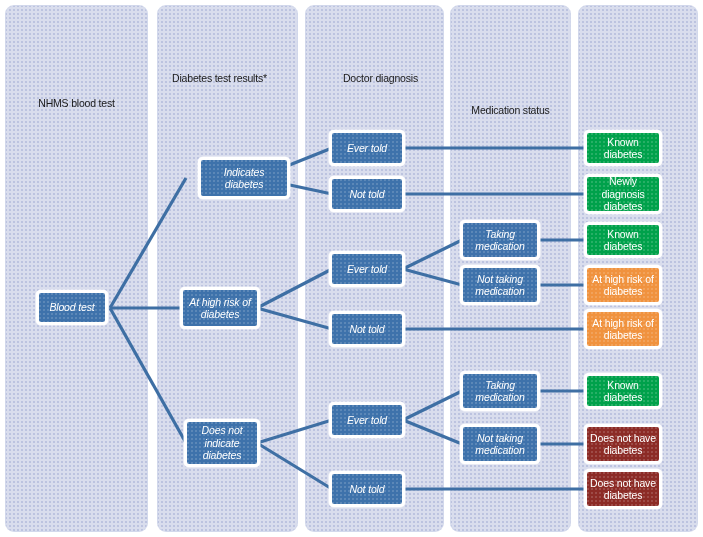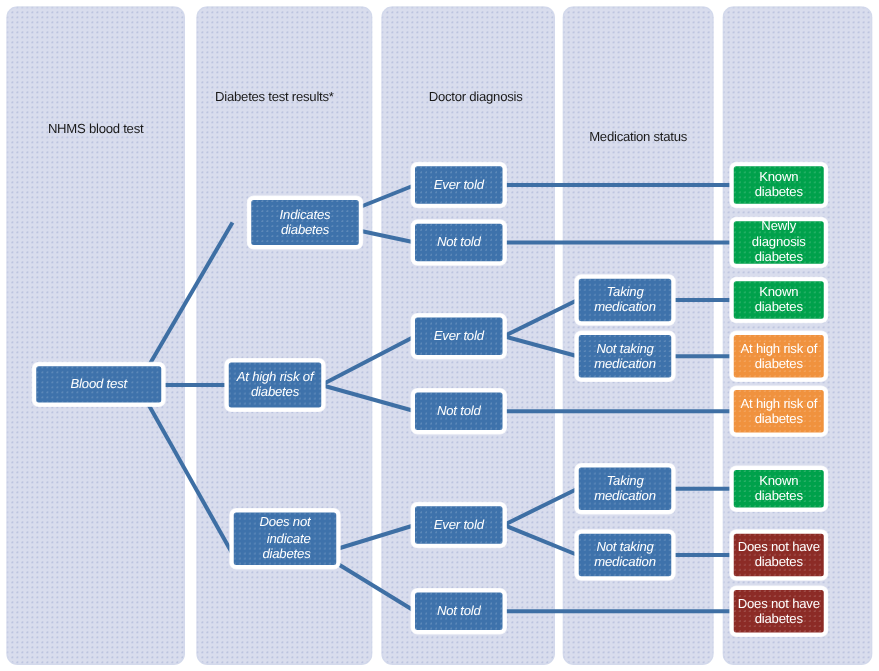--- a/index.html
+++ b/index.html
@@ -101,27 +101,27 @@
       <line x1="403" y1="194" x2="586" y2="194"></line>
       <line x1="540" y1="240" x2="586" y2="240"></line>
       <line x1="540" y1="285" x2="586" y2="285"></line>
       <line x1="403" y1="329" x2="586" y2="329"></line>
       <line x1="540" y1="391" x2="586" y2="391"></line>
       <line x1="540" y1="444" x2="586" y2="444"></line>
       <line x1="403" y1="489" x2="586" y2="489"></line>
     </g>
   </svg>
 
-  <div class="node blue" style="left:26px;top:290px;width:106px;height:35px;">Blood test</div>
+  <div class="node blue" style="left:36px;top:290px;width:72px;height:35px;">Blood test</div>
 
   <div class="node blue" style="left:184px;top:157px;width:92px;height:42px;margin-left:14px;">Indicates
 diabetes</div>
   <div class="node blue" style="left:180px;top:287px;width:80px;height:42px;">At high risk of
 diabetes</div>
-  <div class="node blue" style="left:184px;top:407px;width:88px;height:48px;text-align:right;">Does not
+  <div class="node blue" style="left:184px;top:419px;width:76px;height:48px;">Does not
 indicate
 diabetes</div>
 
   <div class="node blue" style="left:329px;top:130px;width:76px;height:36px;">Ever told</div>
   <div class="node blue" style="left:329px;top:176px;width:76px;height:36px;">Not told</div>
 
   <div class="node blue" style="left:329px;top:251px;width:76px;height:36px;">Ever told</div>
   <div class="node blue" style="left:329px;top:311px;width:76px;height:36px;">Not told</div>
 
   <div class="node blue" style="left:329px;top:402px;width:76px;height:36px;">Ever told</div>

